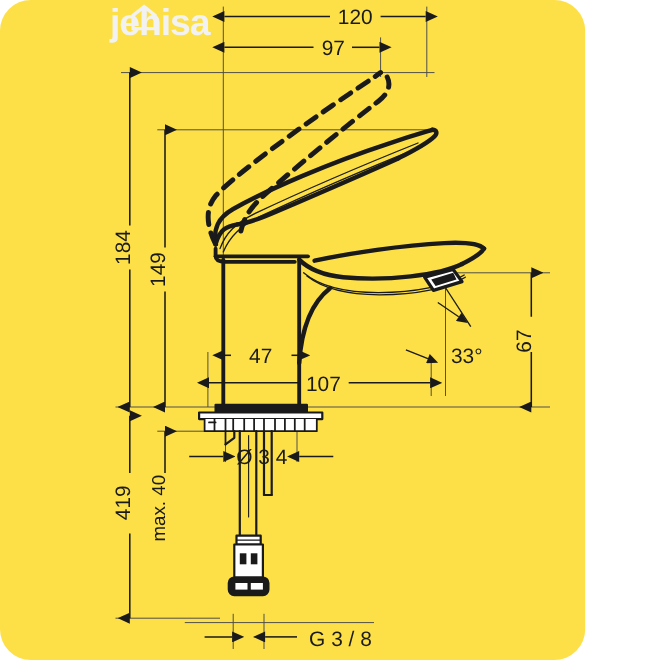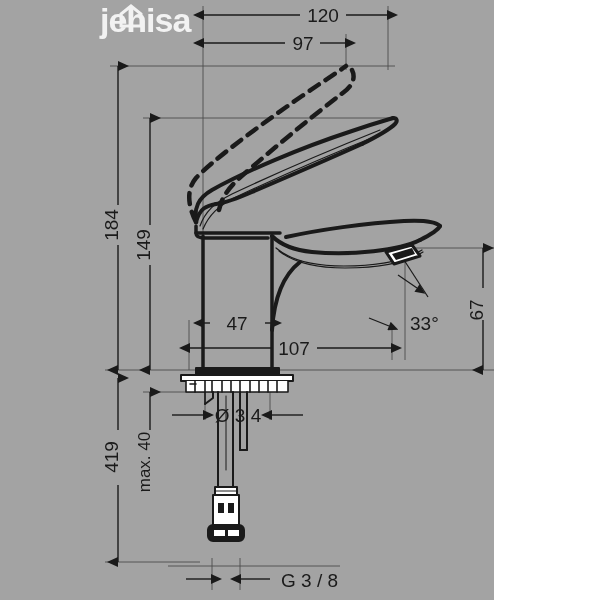--- a/index.html
+++ b/index.html
@@ -2,25 +2,26 @@
 <html><head>
 <meta charset="utf-8">
 <style>
   html, body {
     margin: 0;
     padding: 0;
     background: #ffffff;
   }
   #canvas {
     position: relative;
-    width: 494px;
+    width: 532px;
     height: 600px;
-    background: #a3a3a3;
+    background: #fde047;
     font-family: "Liberation Sans", sans-serif;
     overflow: hidden;
+    border-radius: 28px;
   }
   #drawing {
     position: absolute;
     left: 0;
     top: 0;
     width: 600px;
     height: 600px;
   }
   .dim-text {
     font-family: "Liberation Sans", sans-serif;

